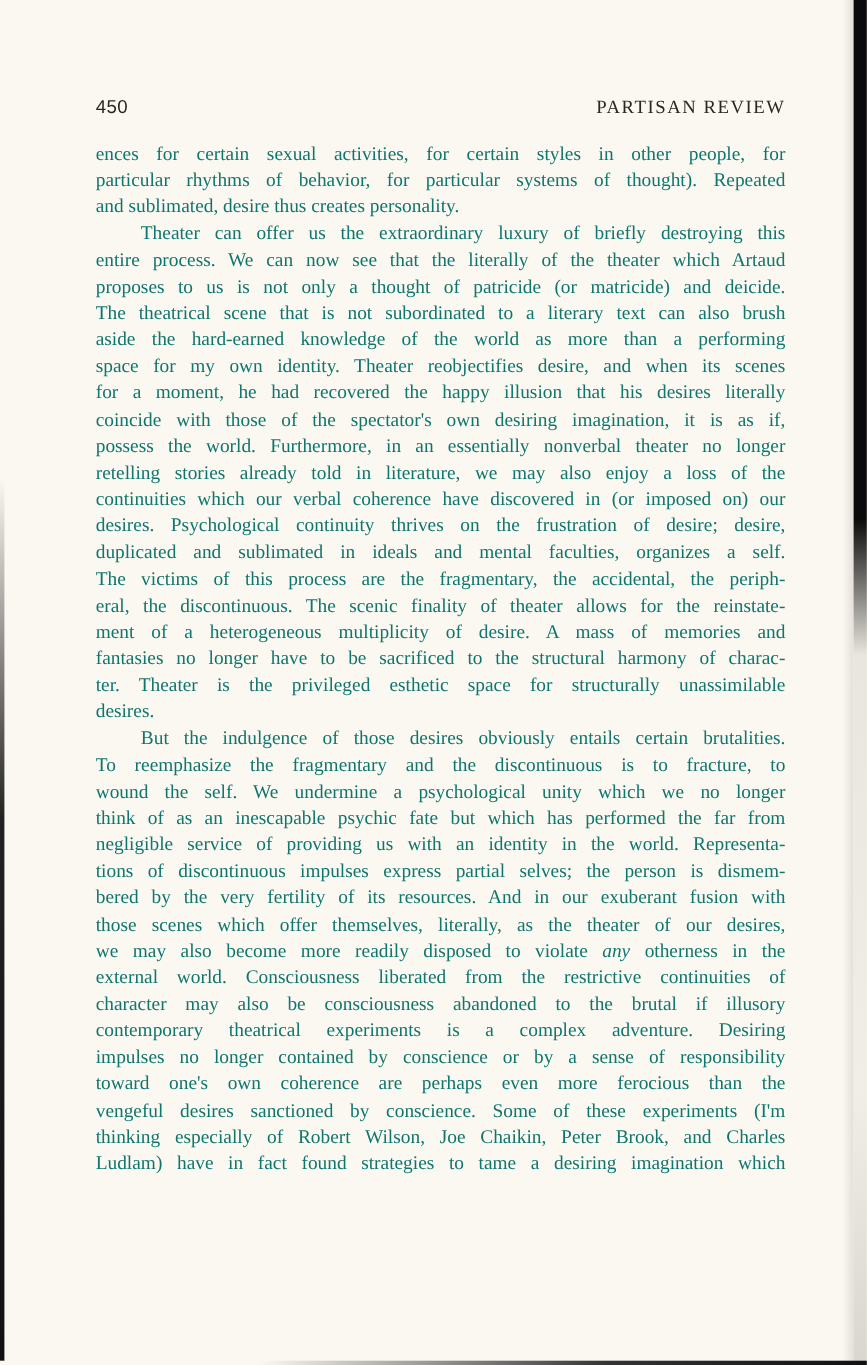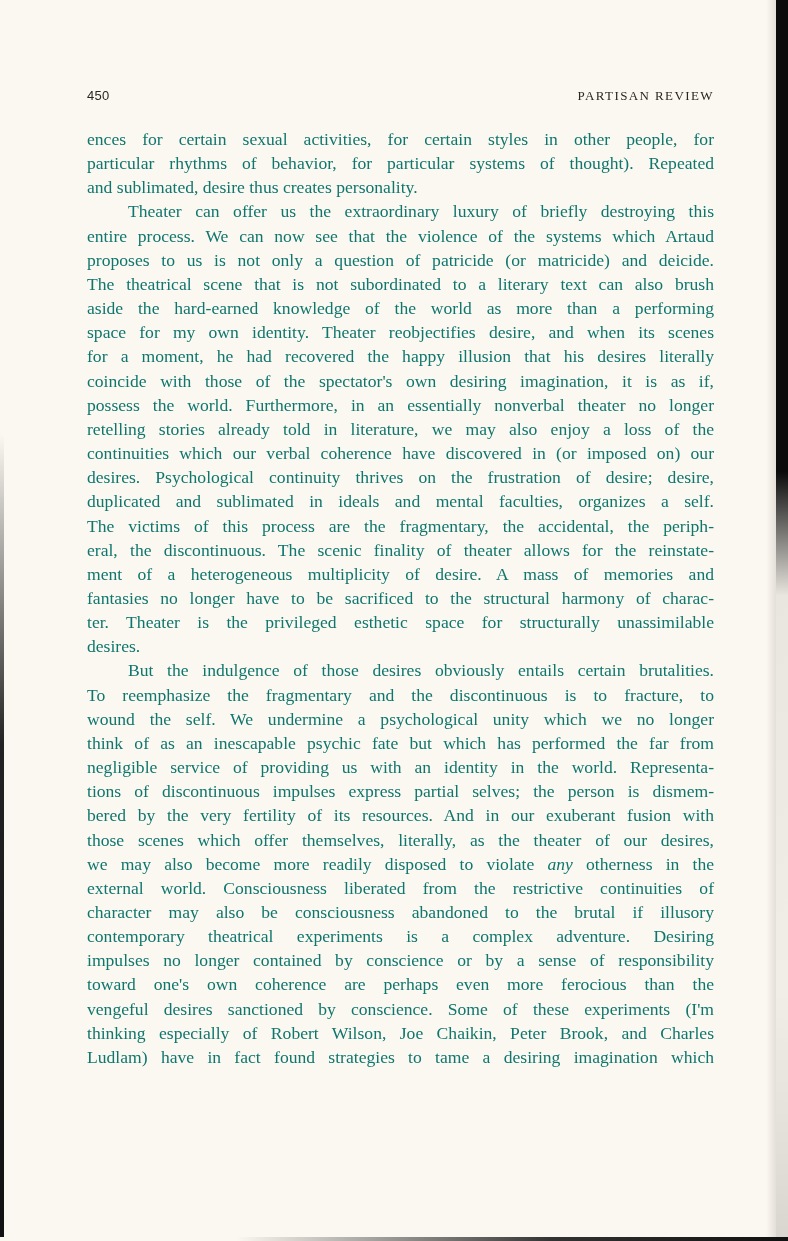--- a/index.html
+++ b/index.html
@@ -19,21 +19,21 @@
     position: absolute; right: 12px; top: 0; width: 10px; height: 1241px;
     background: linear-gradient(to right, rgba(0,0,0,0) 0%, rgba(60,50,40,0.12) 100%);
   }
   .bottom-edge {
     position: absolute; left: 0; bottom: 0; width: 788px; height: 4px;
     background: linear-gradient(to right, #fbf8f1 0%, #fbf8f1 30%, #333 70%, #111 100%);
   }
   .running-head {
     position: absolute; left: 87px; top: 88px; width: 627px;
     display: flex; justify-content: space-between; align-items: baseline;
-    font-family: "Liberation Sans", sans-serif; font-size: 13px; color: #2a2623;
+    font-family: "Liberation Sans", sans-serif; font-size: 17px; color: #2a2623;
     letter-spacing: 0.3px;
   }
   .journal { letter-spacing: 1.4px; font-family: Liberation Serif, serif; }
   .body-text {
     position: absolute; left: 87px; top: 127px; width: 627px;
     font-family: "Liberation Serif", serif; font-size: 17.6px; line-height: 24.15px;
     color: #0f766e; text-align: justify; hyphens: manual;
   }
   .line { display: block; text-align: justify; text-align-last: justify; white-space: nowrap; }
   .line.last { text-align-last: left; }
@@ -54,22 +54,22 @@
 </div>
 
 <div class="body-text" id="body-text">
     <div>
       <span class="line">ences for certain sexual activities, for certain styles in other people, for</span>
       <span class="line">particular rhythms of behavior, for particular systems of thought). Repeated</span>
       <span class="line last">and sublimated, desire thus creates personality.</span>
     </div>
     <div>
       <span class="line indent">Theater can offer us the extraordinary luxury of briefly destroying this</span>
-      <span class="line">entire process. We can now see that the violence of the systems which Artaud</span>
-      <span class="line">proposes to us is not only a question of patricide (or matricide) and deicide.</span>
+      <span class="line">entire process. We can now see that the literally of the theater which Artaud</span>
+      <span class="line">proposes to us is not only a thought of patricide (or matricide) and deicide.</span>
       <span class="line">The theatrical scene that is not subordinated to a literary text can also brush</span>
       <span class="line">aside the hard-earned knowledge of the world as more than a performing</span>
       <span class="line">space for my own identity. Theater reobjectifies desire, and when its scenes</span>
       <span class="line">for a moment, he had recovered the happy illusion that his desires literally</span>
       <span class="line">coincide with those of the spectator's own desiring imagination, it is as if,</span>
       <span class="line">possess the world. Furthermore, in an essentially nonverbal theater no longer</span>
       <span class="line">retelling stories already told in literature, we may also enjoy a loss of the</span>
       <span class="line">continuities which our verbal coherence have discovered in (or imposed on) our</span>
       <span class="line">desires. Psychological continuity thrives on the frustration of desire; desire,</span>
       <span class="line">duplicated and sublimated in ideals and mental faculties, organizes a self.</span>

